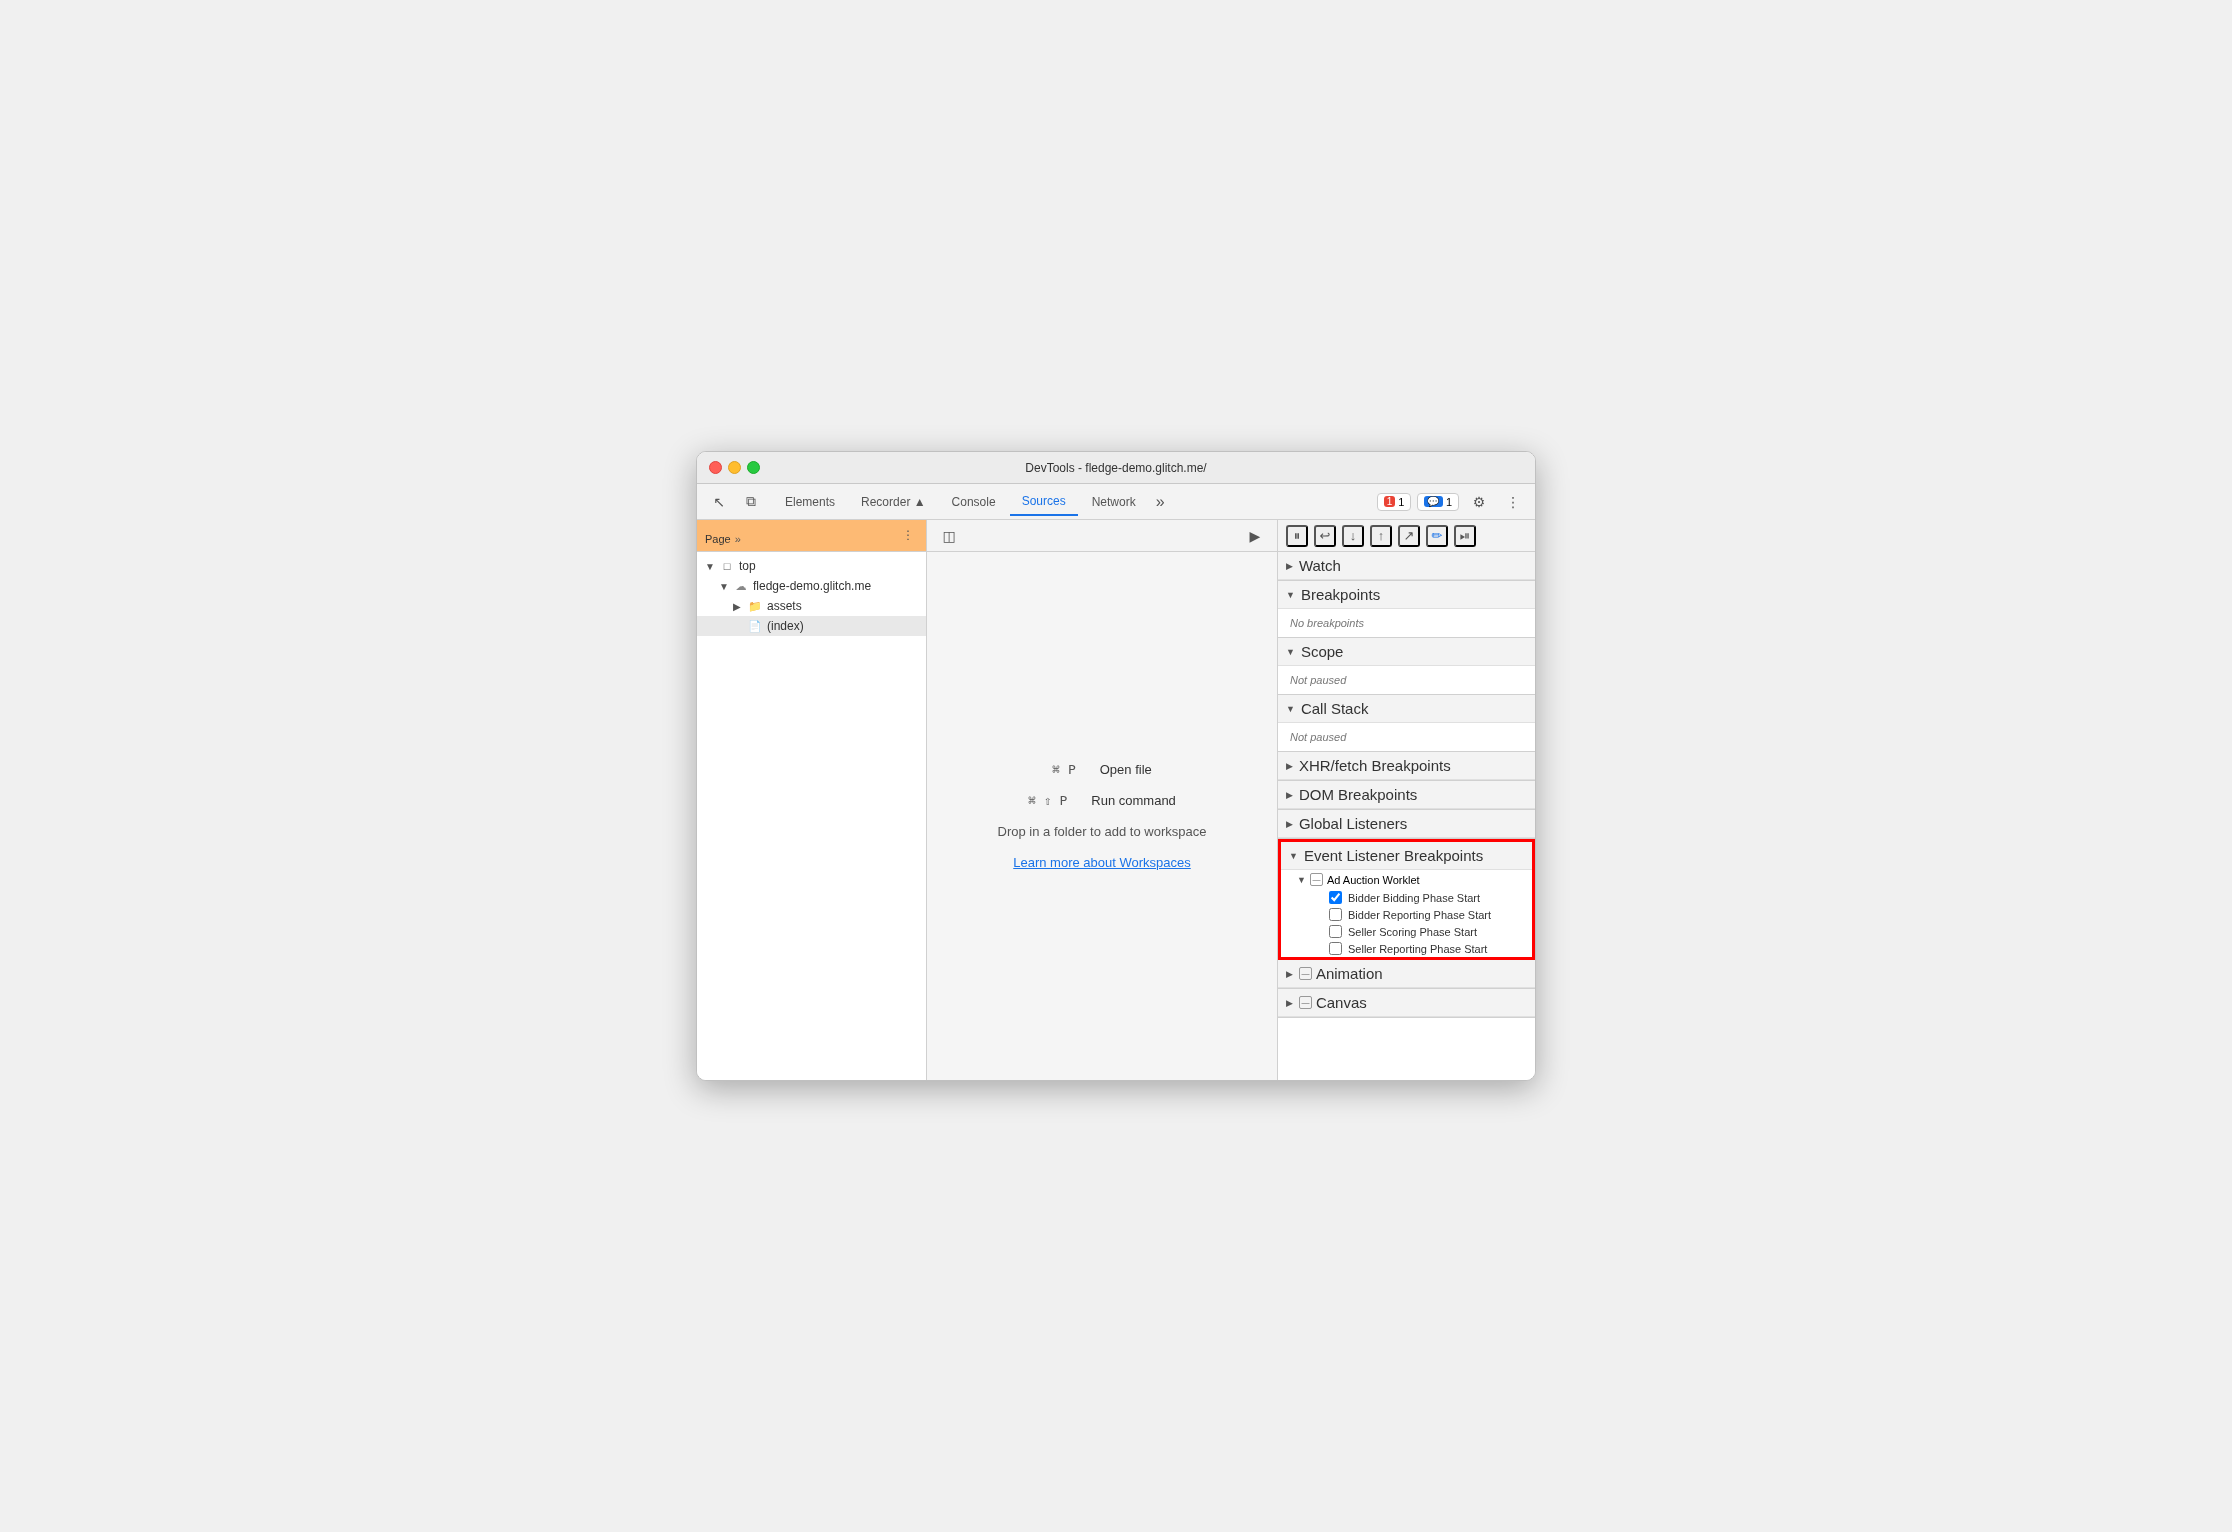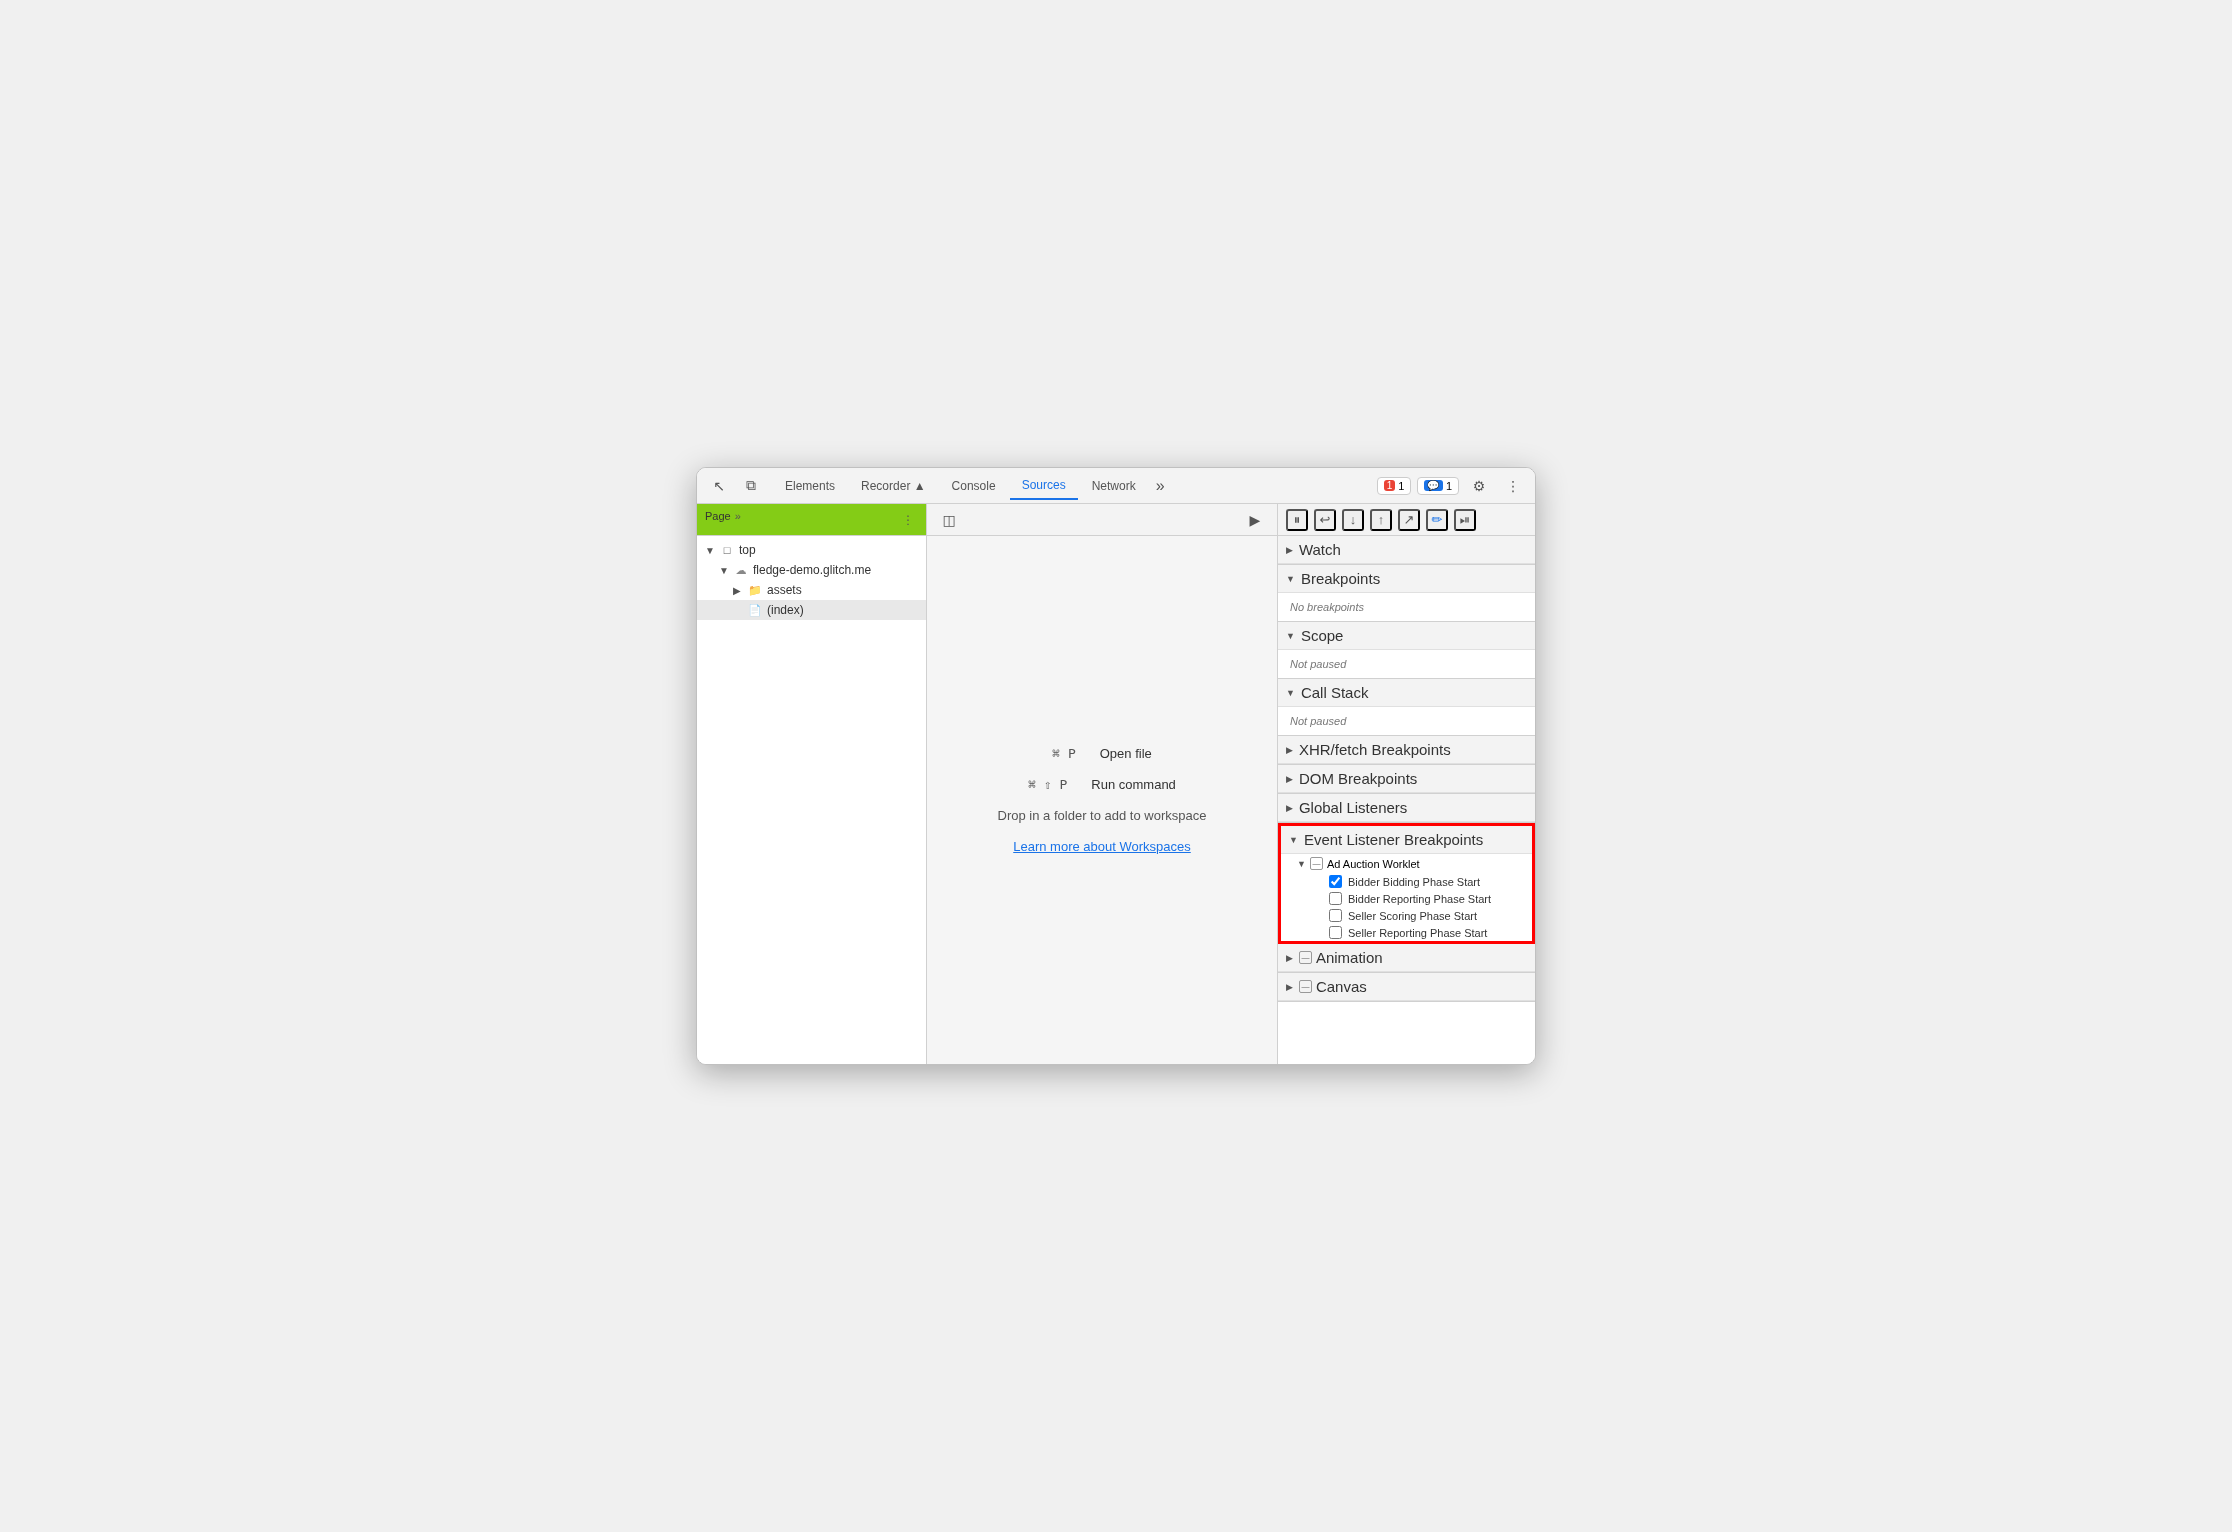--- a/index.html
+++ b/index.html
@@ -130,24 +130,24 @@
     
     .left-panel {
       width: 230px;
       border-right: 1px solid #d0d0d0;
       display: flex;
       flex-direction: column;
       background: #fff;
     }
     .panel-header {
       display: flex;
-      align-items: flex-start;
+      align-items: flex-end;
       padding: 6px 8px;
       border-bottom: 1px solid #d0d0d0;
-      background: #84cc16;
+      background: #fdba74;
       height: 32px;
     }
     .panel-header-title {
       font-size: 11px;
       font-weight: 500;
       color: #333;
     }
     .panel-header-more {
       margin-left: 4px;
       color: #555;
@@ -356,20 +356,28 @@
       font-size: 8px;
       color: #555;
       line-height: 1;
     }
   </style>
 </head>
 <body>
 
 <div class="window">
 
+  <div class="titlebar">
+    <div class="traffic-lights">
+      <div class="traffic-light tl-red"></div>
+      <div class="traffic-light tl-yellow"></div>
+      <div class="traffic-light tl-green"></div>
+    </div>
+    <div class="titlebar-title">DevTools - fledge-demo.glitch.me/</div>
+  </div>
 
   <div class="tabbar">
     <div class="tabbar-left">
       <button class="icon-btn">↖</button>
       <button class="icon-btn">⧉</button>
     </div>
     <div class="tabs">
       <div class="tab">Elements</div>
       <div class="tab">Recorder ▲</div>
       <div class="tab">Console</div>

